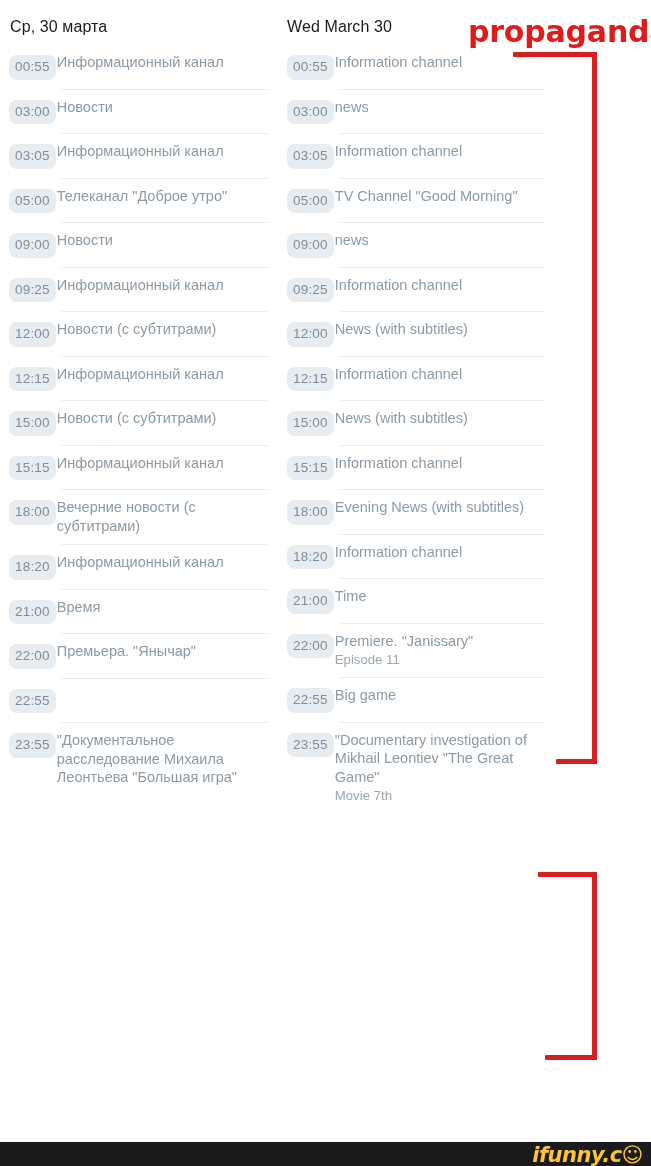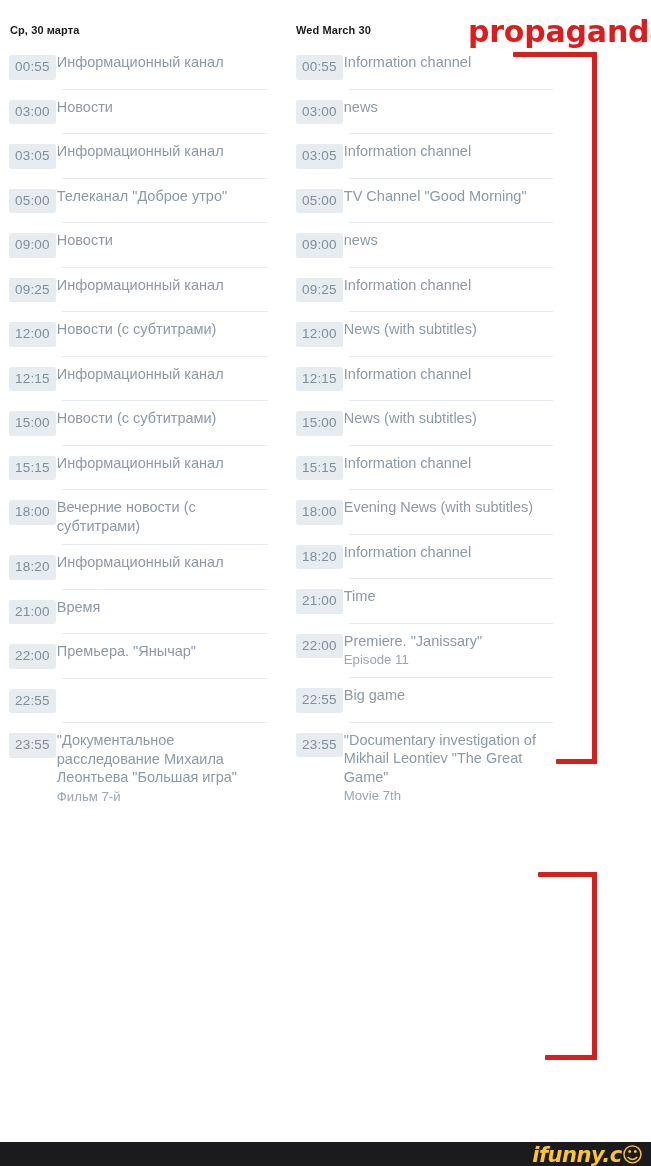--- a/index.html
+++ b/index.html
@@ -15,28 +15,28 @@
     width: 651px;
     height: 1166px;
     background: #ffffff;
   }
 
   .column {
     position: absolute;
     top: 0;
   }
   #col-ru { left: 0px;   width: 286px; }
-  #col-en { left: 285px; width: 290px; }
+  #col-en { left: 276px; width: 290px; }
 
   .col-header {
-    font-size: 11px;
+    font-size: 16px;
     color: #1b1b1b;
-    font-weight: 700;
+    font-weight: 400;
     padding-left: 10px;
-    padding-top: 24px;
+    padding-top: 18px;
     padding-bottom: 8px;
     letter-spacing: 0.1px;
   }
   #col-en .col-header { padding-left: 11px; }
 
   .rows { padding-left: 0px; }
 
   .row {
     display: flex;
     align-items: flex-start;
@@ -55,21 +55,21 @@
   }
   #col-en .row + .row::before { left: 64px; right: 22px; }
 
   .time {
     flex: 0 0 auto;
     background: #e7ecf1;
     color: #7e8e9c;
     font-size: 13.5px;
     line-height: 1;
     padding: 5px 6px 6px 6px;
-    border-radius: 2px;
+    border-radius: 8px;
     margin-left: 9px;
     margin-top: 2px;
     letter-spacing: 0.2px;
     white-space: nowrap;
   }
   #col-en .time { margin-left: 11px; }
 
   .titlewrap {
     flex: 1 1 auto;
     padding-left: 1px;
@@ -247,21 +247,20 @@
             <div class="title">Премьера. "Янычар"</div>
           </div>
         </div>
         <div class="row">
           <div class="time">22:55</div>
         </div>
         <div class="row">
           <div class="time">23:55</div>
           <div class="titlewrap">
             <div class="title">"Документальное расследование Михаила Леонтьева "Большая игра"</div>
-            <div class="subtitle">Фильм 7-й</div>
           </div>
         </div>
       </div>
   </div>
 
   <div class="column" id="col-en">
     <div class="col-header">Wed March 30</div>
     <div class="rows" id="rows-en">
         <div class="row">
           <div class="time">00:55</div>

